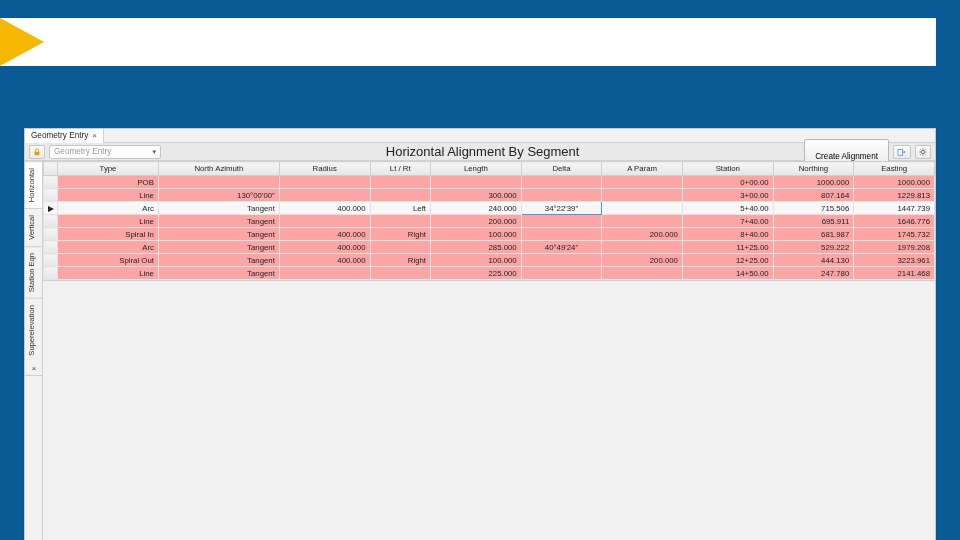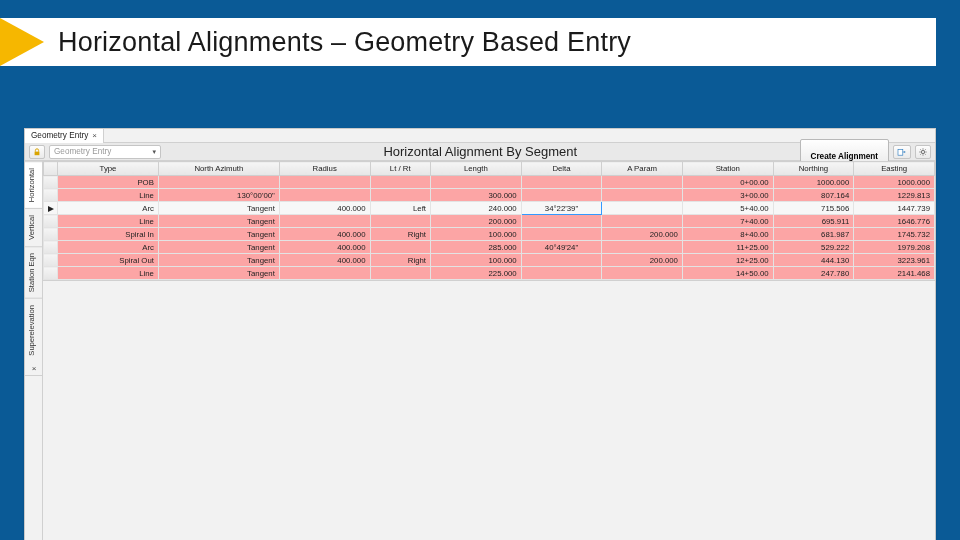--- a/index.html
+++ b/index.html
@@ -59,21 +59,20 @@
     display: flex; align-items: center; height: 14px; width: 112px;
     background: #ffffff; border: 1px solid #c5c5c5; border-radius: 2px;
     padding: 0 4px; justify-content: space-between; color: #9a9a9a;
   }
   .combo .caret { color: #555; font-size: 7px; }
   .toolbar-title { flex: 1; text-align: center; color: #222; font-size: 13px; }
   .create-btn {
     height: 14px; padding: 12px 10px; background: linear-gradient(#ffffff,#ececec);
     border: 1px solid #b9b9b9; border-radius: 2px; font-size: 8.2px;
     cursor: pointer;
-    font-weight: bold;
   }
   .toolbar-right { display: flex; align-items: center; gap: 4px; }
 
   .workspace {
     position: absolute; top: 32px; left: 0; right: 0; bottom: 0;
     display: flex; background: #f2f2f2;
   }
 
   .side-rail {
     width: 18px; border-right: 1px solid #d0d0d0;
@@ -134,21 +133,20 @@
   col.cnor  { width: 80px; }
   col.ceas  { width: 80px; }
 </style>
 </head>
 <body>
 
 <div class="slide">
 
   <div class="title-band"></div>
   <div class="title-marker"></div>
-  <div class="title-text">Horizontal Alignments – Geometry Based Entry</div>
 
   <div class="app-window">
 
     <div class="tab-bar">
       <div class="doc-tab">
         <span>Geometry Entry</span>
         <span class="x">×</span>
       </div>
     </div>
 

